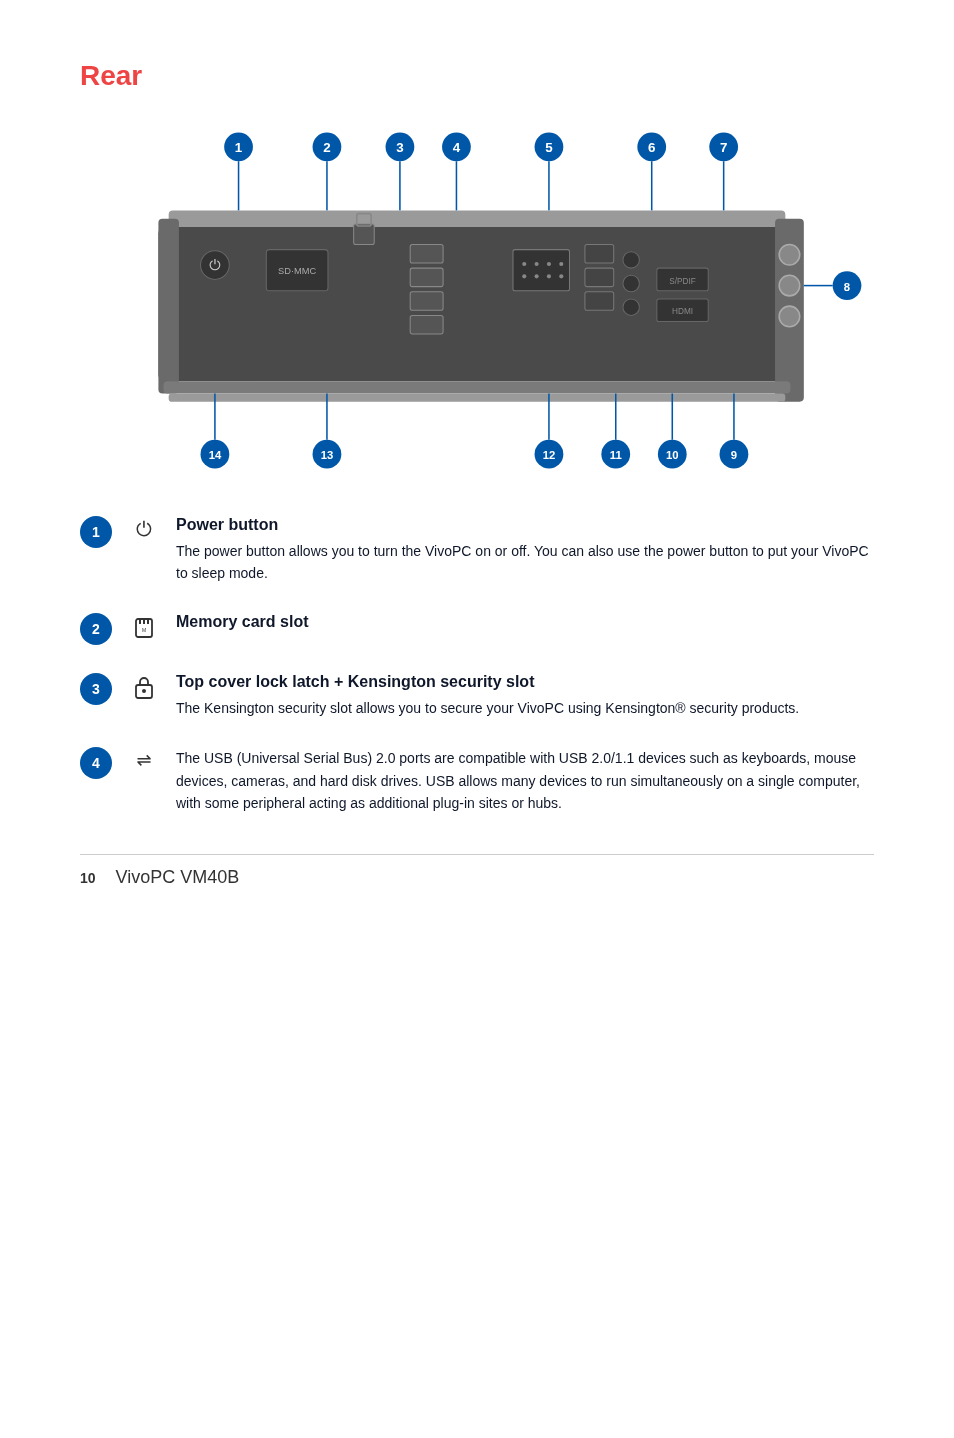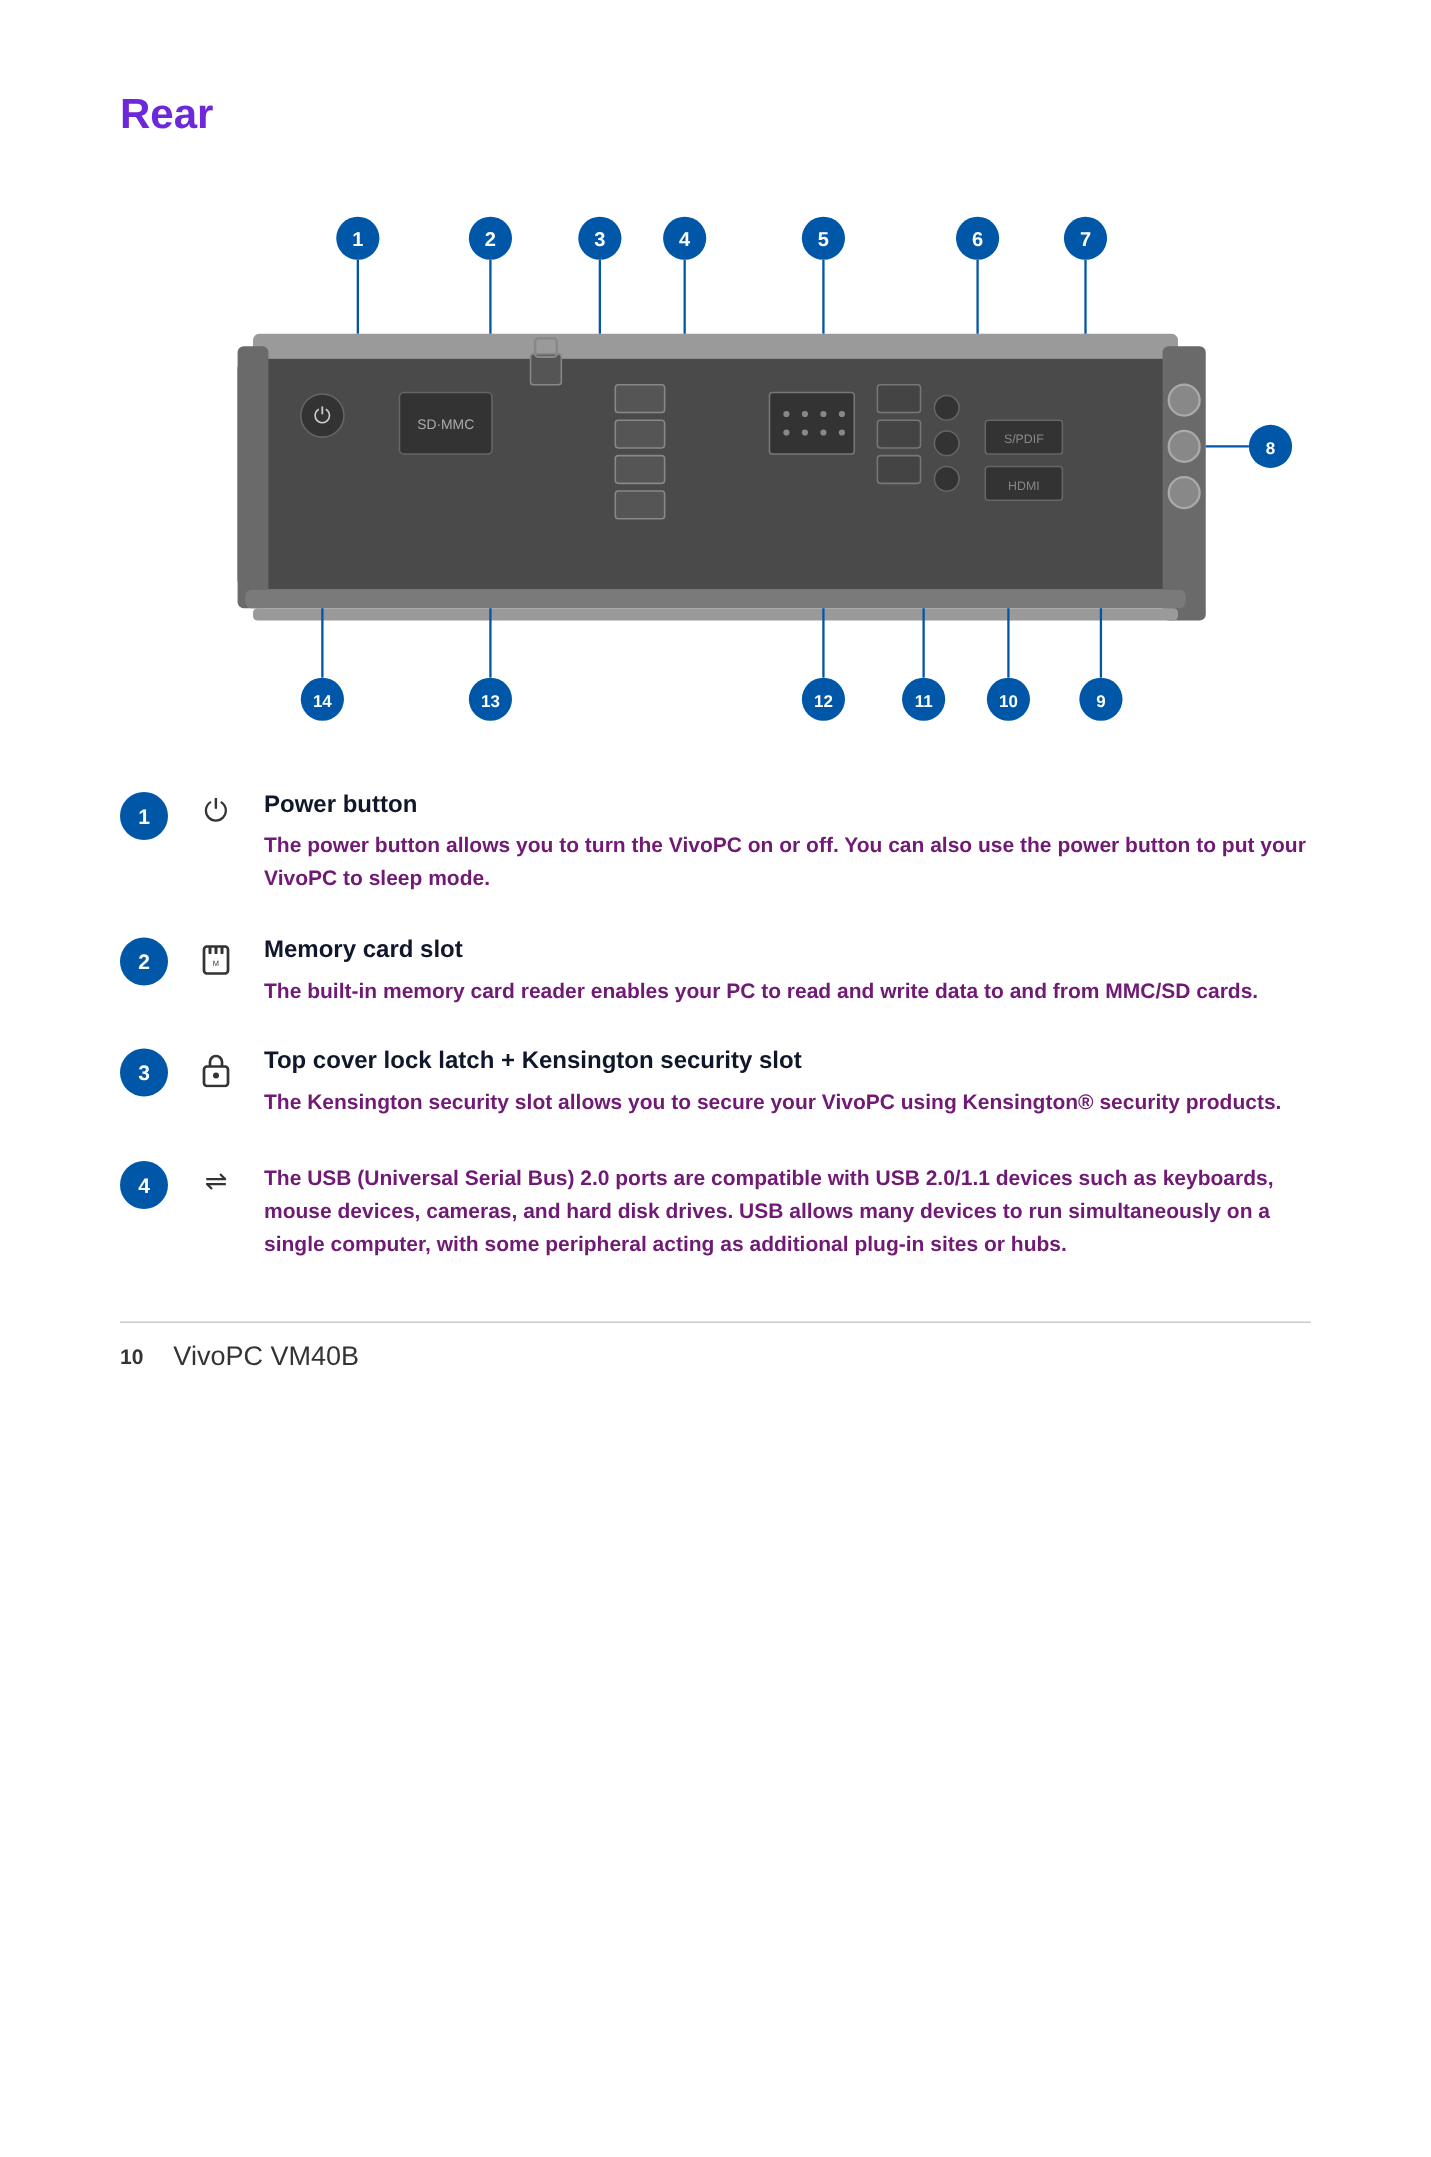--- a/index.html
+++ b/index.html
@@ -9,22 +9,22 @@
       color: #333;
       width: 954px;
       min-height: 1438px;
       padding: 60px 80px 60px 80px;
     }
 
     
     .section-title {
       font-size: 28px;
       font-weight: 700;
-      color: #6d28d9;
-      margin-bottom: 36px;
+      color: #ef4444;
+      margin-bottom: 24px;
     }
 
     
     .diagram-area {
       position: relative;
       width: 100%;
       height: 370px;
       margin-bottom: 30px;
     }
 
@@ -71,22 +71,21 @@
     .desc-title {
       font-size: 16px;
       font-weight: 700;
       color: #0f172a;
       margin-bottom: 6px;
     }
 
     .desc-text {
       font-size: 14px;
       line-height: 1.6;
-      color: #701a75;
-      font-weight: bold;
+      color: #0f172a;
     }
 
     .desc-text + .desc-text {
       margin-top: 10px;
     }
 
     
     .page-footer {
       border-top: 1px solid #ccc;
       margin-top: 40px;
@@ -252,21 +251,20 @@
       <svg width="24" height="24" viewBox="0 0 24 24" fill="none" xmlns="http://www.w3.org/2000/svg">
         <rect x="4" y="4" width="16" height="18" rx="2" stroke="#333" stroke-width="1.8" fill="none"></rect>
         <rect x="7" y="4" width="2" height="5" rx="0.5" fill="#333"></rect>
         <rect x="11" y="4" width="2" height="5" rx="0.5" fill="#333"></rect>
         <rect x="15" y="4" width="2" height="5" rx="0.5" fill="#333"></rect>
         <text x="12" y="17" text-anchor="middle" font-size="5" fill="#333">M</text>
       </svg>
     </span>
     <div class="desc-content">
       <div class="desc-title">Memory card slot</div>
-      <div class="desc-text">The built-in memory card reader enables your PC to read and write data to and from MMC/SD cards.</div>
     </div>
   </div>
 
   <div class="desc-item">
     <span class="desc-number">3</span>
     <span class="desc-icon">
       <svg width="22" height="24" viewBox="0 0 22 24" fill="none" xmlns="http://www.w3.org/2000/svg">
         <rect x="3" y="10" width="16" height="13" rx="2" stroke="#333" stroke-width="1.8" fill="none"></rect>
         <path d="M7 10V7a4 4 0 018 0v3" stroke="#333" stroke-width="1.8" fill="none"></path>
         <circle cx="11" cy="16" r="2" fill="#333"></circle>

